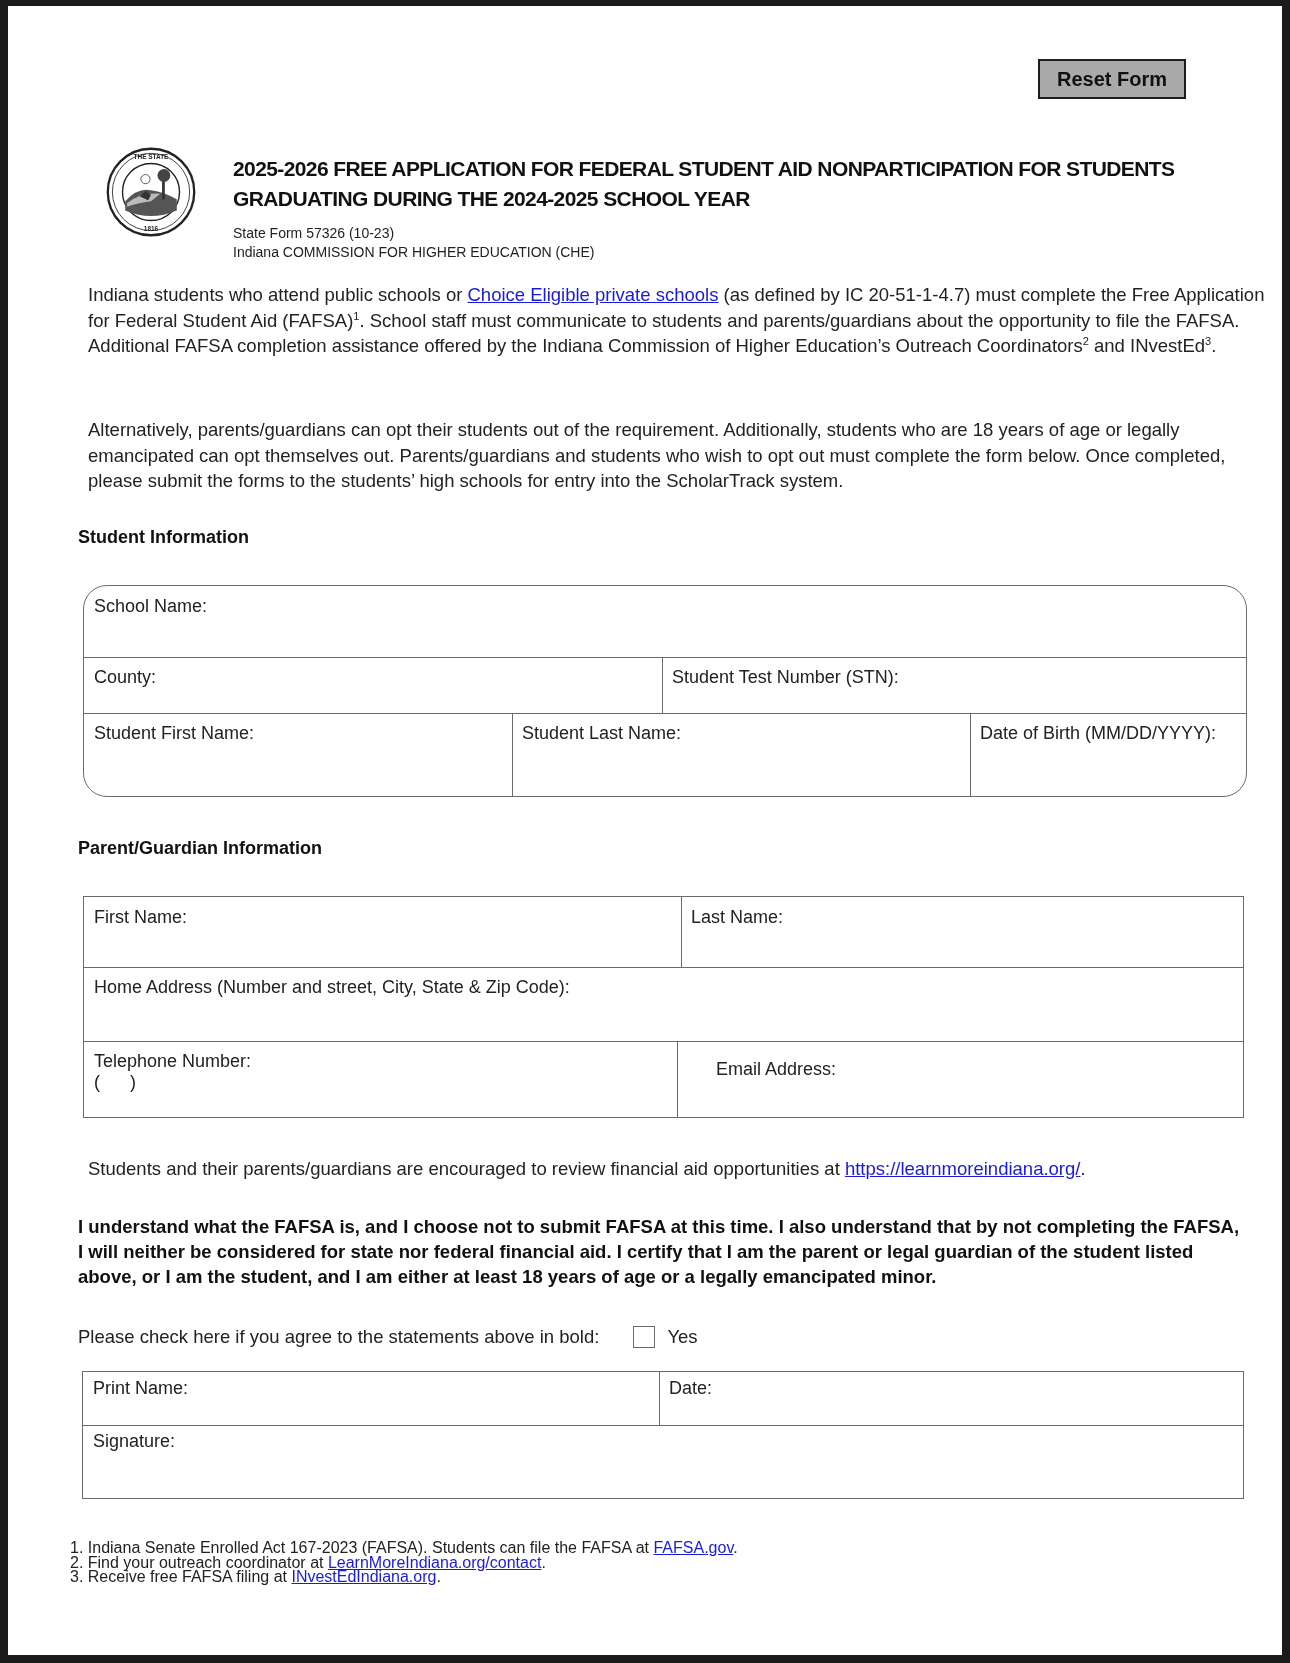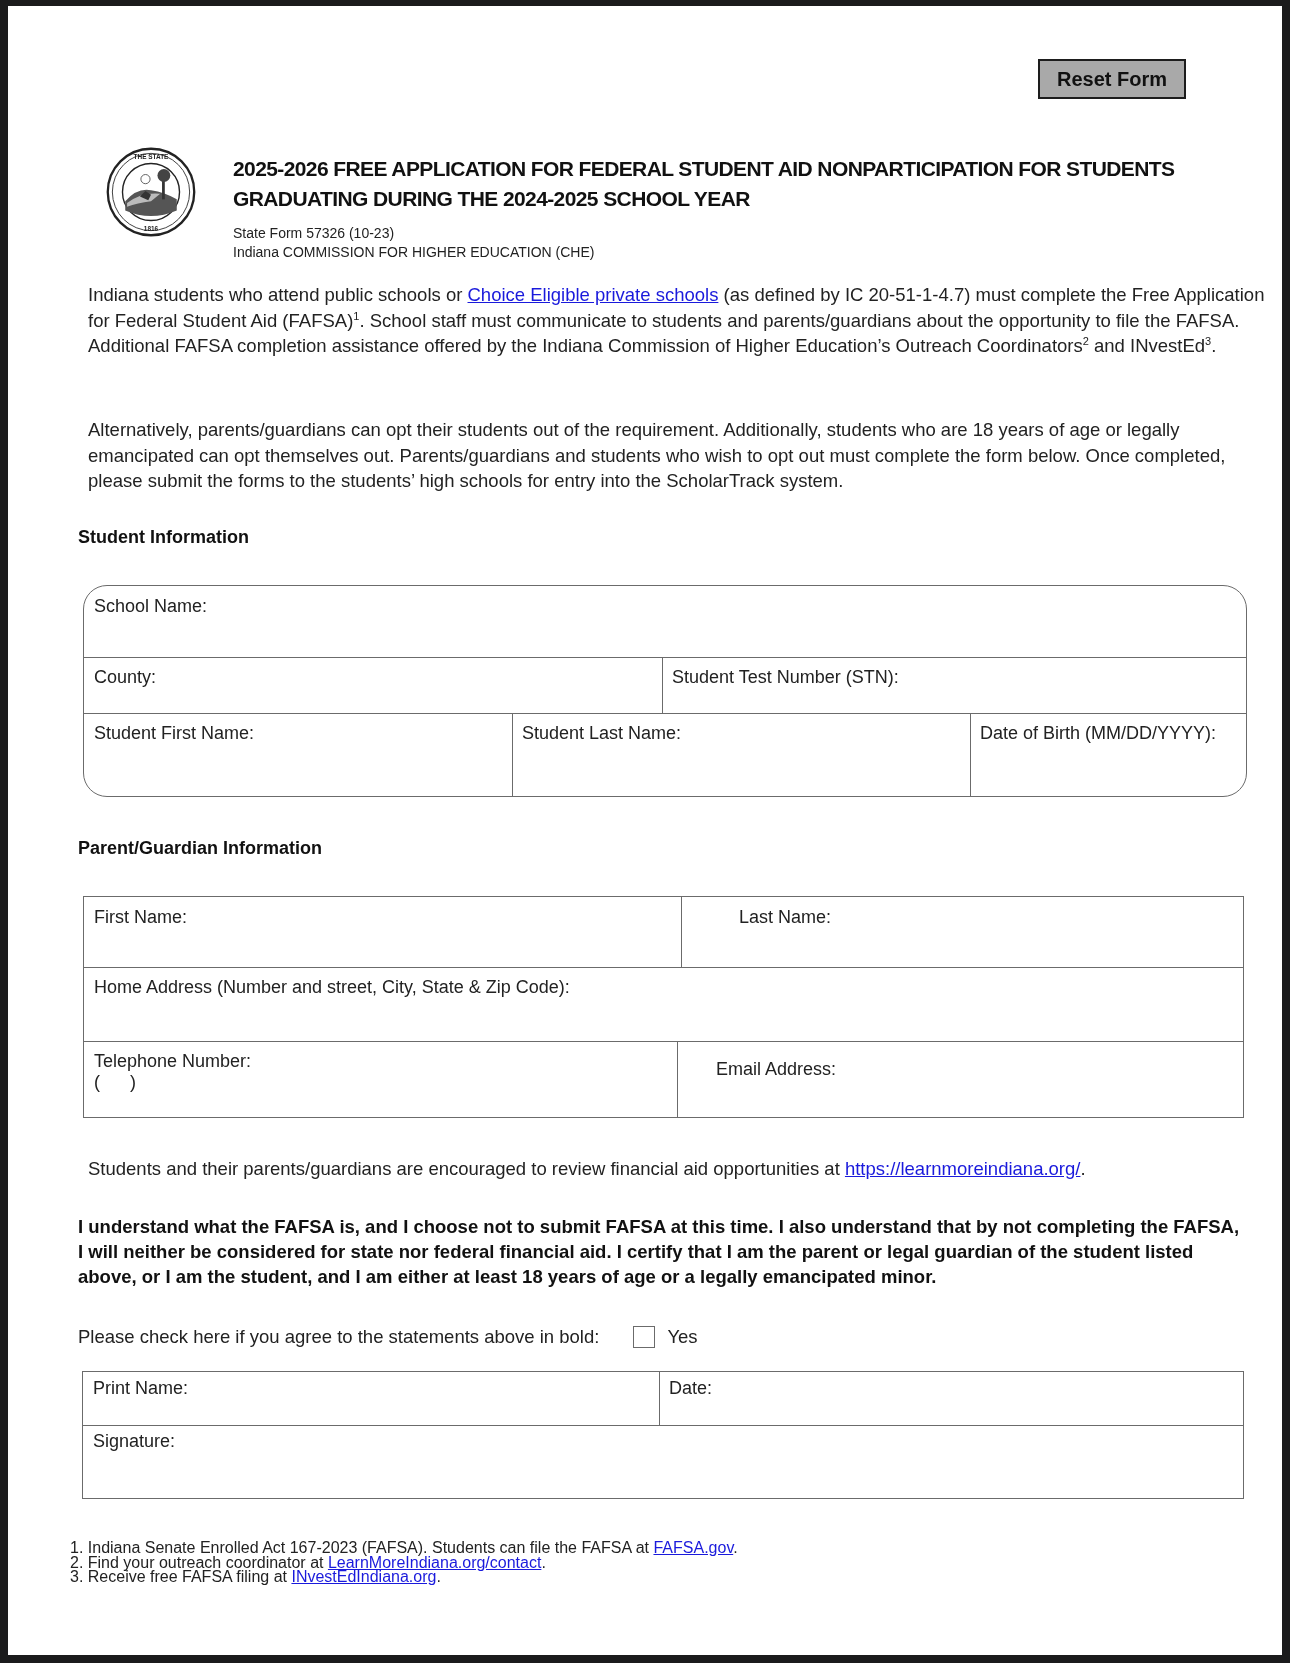--- a/index.html
+++ b/index.html
@@ -207,21 +207,21 @@
   <div class="grid" style="left:75px; top:890px; width:1161px; height:222px;">
     <div class="hline" style="left:0; right:0; top:70px;"></div>
     <div class="hline" style="left:0; right:0; top:144px;"></div>
     <div class="vline" style="top:0; height:70px; left:597px;"></div>
     <div class="vline" style="top:144px; bottom:0; left:593px;"></div>
 
     <div class="cell" style="left:0; top:0; width:597px; height:70px;">
       <span class="lbl">First Name:</span>
       <input type="text" value="" style="">
     </div>
-    <div class="cell" style="left:597px; top:0; width:512px; height:70px;margin-left:48px;">
+    <div class="cell" style="left:597px; top:0; width:512px; height:70px;">
       <span class="lbl">Last Name:</span>
       <input type="text" value="" style="">
     </div>
     <div class="cell" style="left:0; top:70px; width:1158px; height:74px;">
       <span class="lbl">Home Address (Number and street, City, State &amp; Zip Code):</span>
       <input type="text" value="" style="">
     </div>
     <div class="cell" style="left:0; top:144px; width:593px; height:75px;">
       <span class="lbl">Telephone Number:</span>
       <span class="lbl" style="white-space:pre;">(      )</span>

